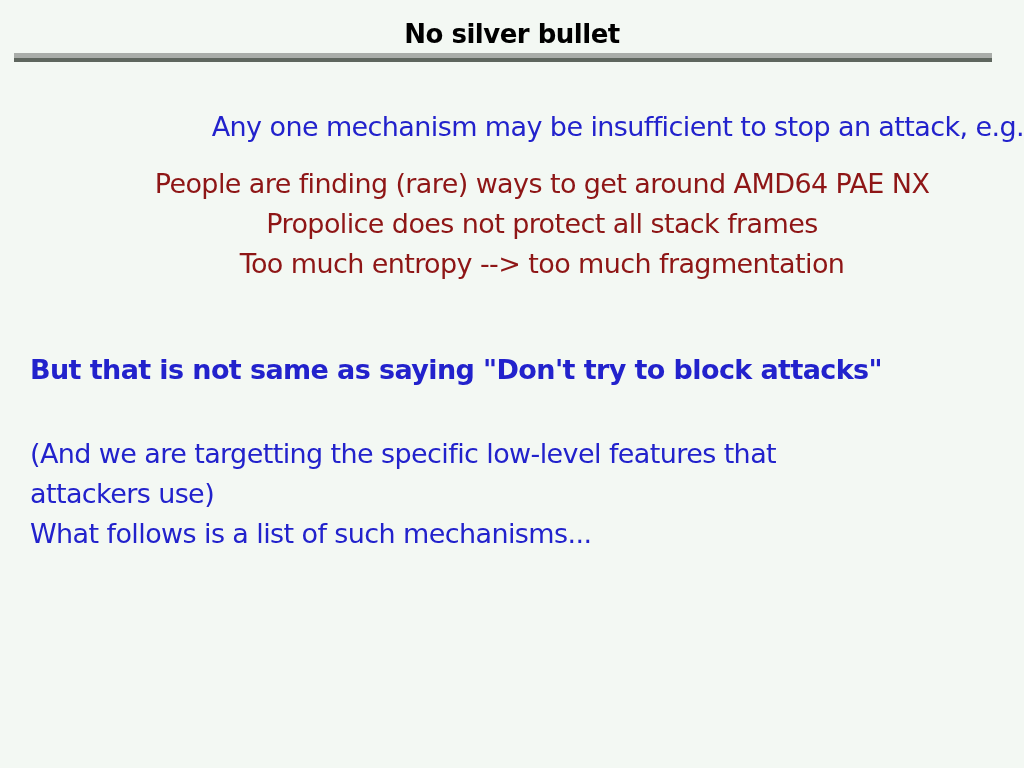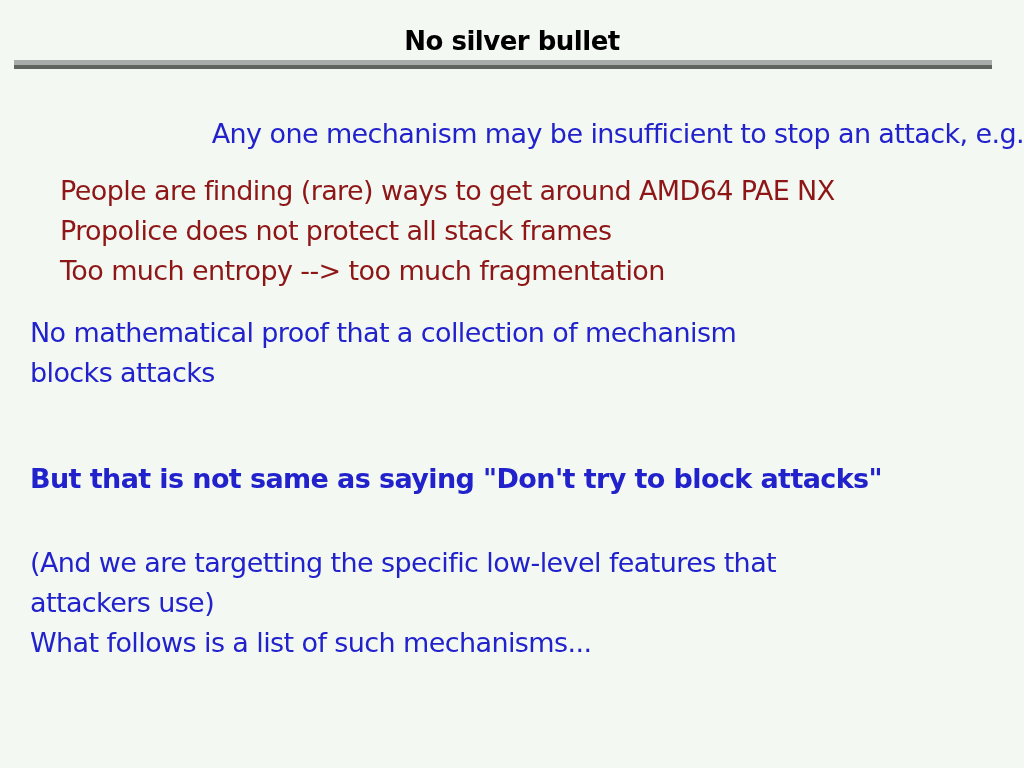--- a/index.html
+++ b/index.html
@@ -11,42 +11,42 @@
     --rule-bottom:#5e665e;
   }
   *{margin:0;padding:0;box-sizing:border-box;}
   html,body{width:1024px;height:768px;overflow:hidden;}
   body{
     background:var(--background);
     font-family:"DejaVu Sans", sans-serif;
   }
   .slide{position:relative;width:1024px;height:768px;}
   .slide-title{
-    margin-top:24px;
+    margin-top:17px;
     text-align:center;
     font-size:26px;
     font-weight:bold;
     color:var(--title);
     line-height:34px;
     letter-spacing:-0.5px;
   }
   .rule{
     margin:2px 32px 0 14px;
     height:9px;
   }
   .rule-top{height:5px;background:var(--rule-top);}
   .rule-bottom{height:4px;background:var(--rule-bottom);}
   .para{
     font-size:27px;
     line-height:40px;
     letter-spacing:-0.6px;
     white-space:nowrap;
   }
   .para.blue{color:var(--body);padding-left:30px;}
-  .para.maroon{color:var(--accent);padding-left:60px;}
+  .para.maroon{color:var(--accent);padding-left:60px;text-align:center;}
   .p-intro{margin-top:45px;text-align:right;}
   .p-examples{margin-top:17px;}
   .p-noproof{margin-top:22px;}
   .p-butthat{margin-top:66px;font-weight:bold;}
   .p-andwe{margin-top:44px;}
   .p-whatfollows{}
 </style>
 </head>
 <body>
 
@@ -62,24 +62,20 @@
   <div class="para blue p-intro">
     <div class="line">Any one mechanism may be insufficient to stop an attack, e.g.</div>
   </div>
 
   <div class="para maroon p-examples">
     <div class="line">People are finding (rare) ways to get around AMD64 PAE NX</div>
     <div class="line">Propolice does not protect all stack frames</div>
     <div class="line">Too much entropy --&gt; too much fragmentation</div>
   </div>
 
-  <div class="para blue p-noproof">
-    <div class="line">No mathematical proof that a collection of mechanism</div>
-    <div class="line">blocks attacks</div>
-  </div>
 
   <div class="para blue p-butthat">
     <div class="line">But that is not same as saying "Don't try to block attacks"</div>
   </div>
 
   <div class="para blue p-andwe">
     <div class="line">(And we are targetting the specific low-level features that</div>
     <div class="line">attackers use)</div>
   </div>
 

